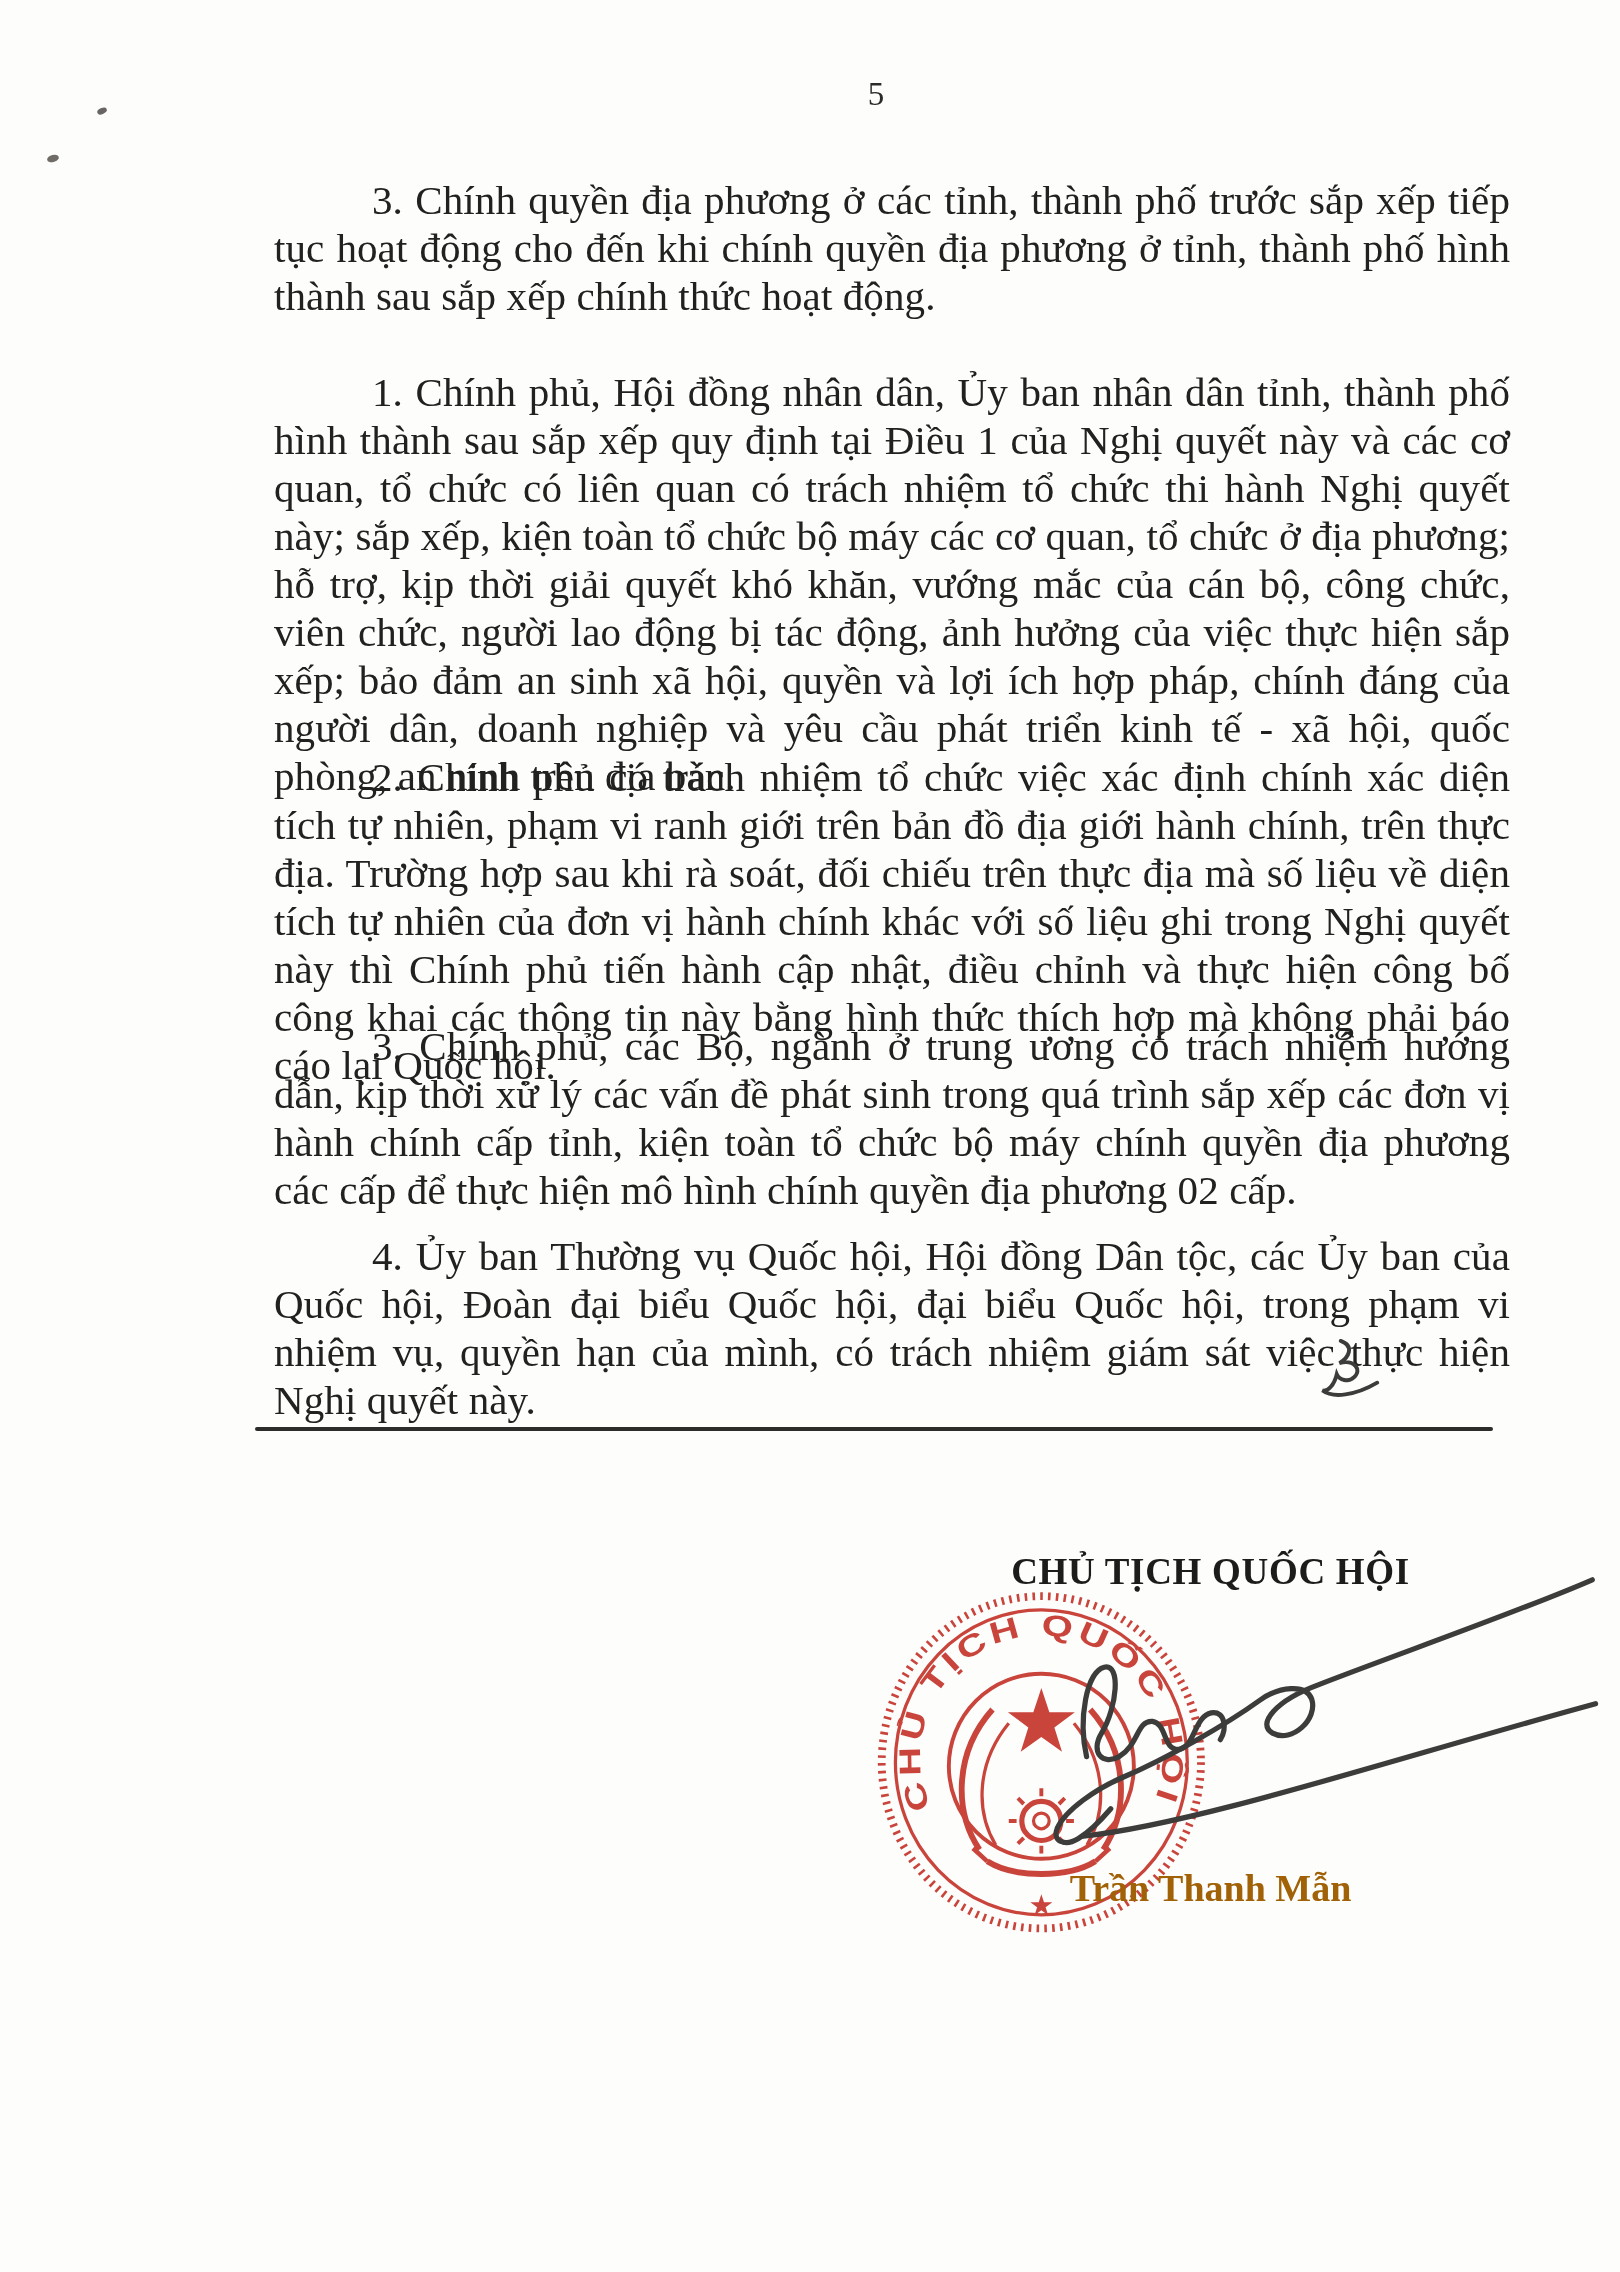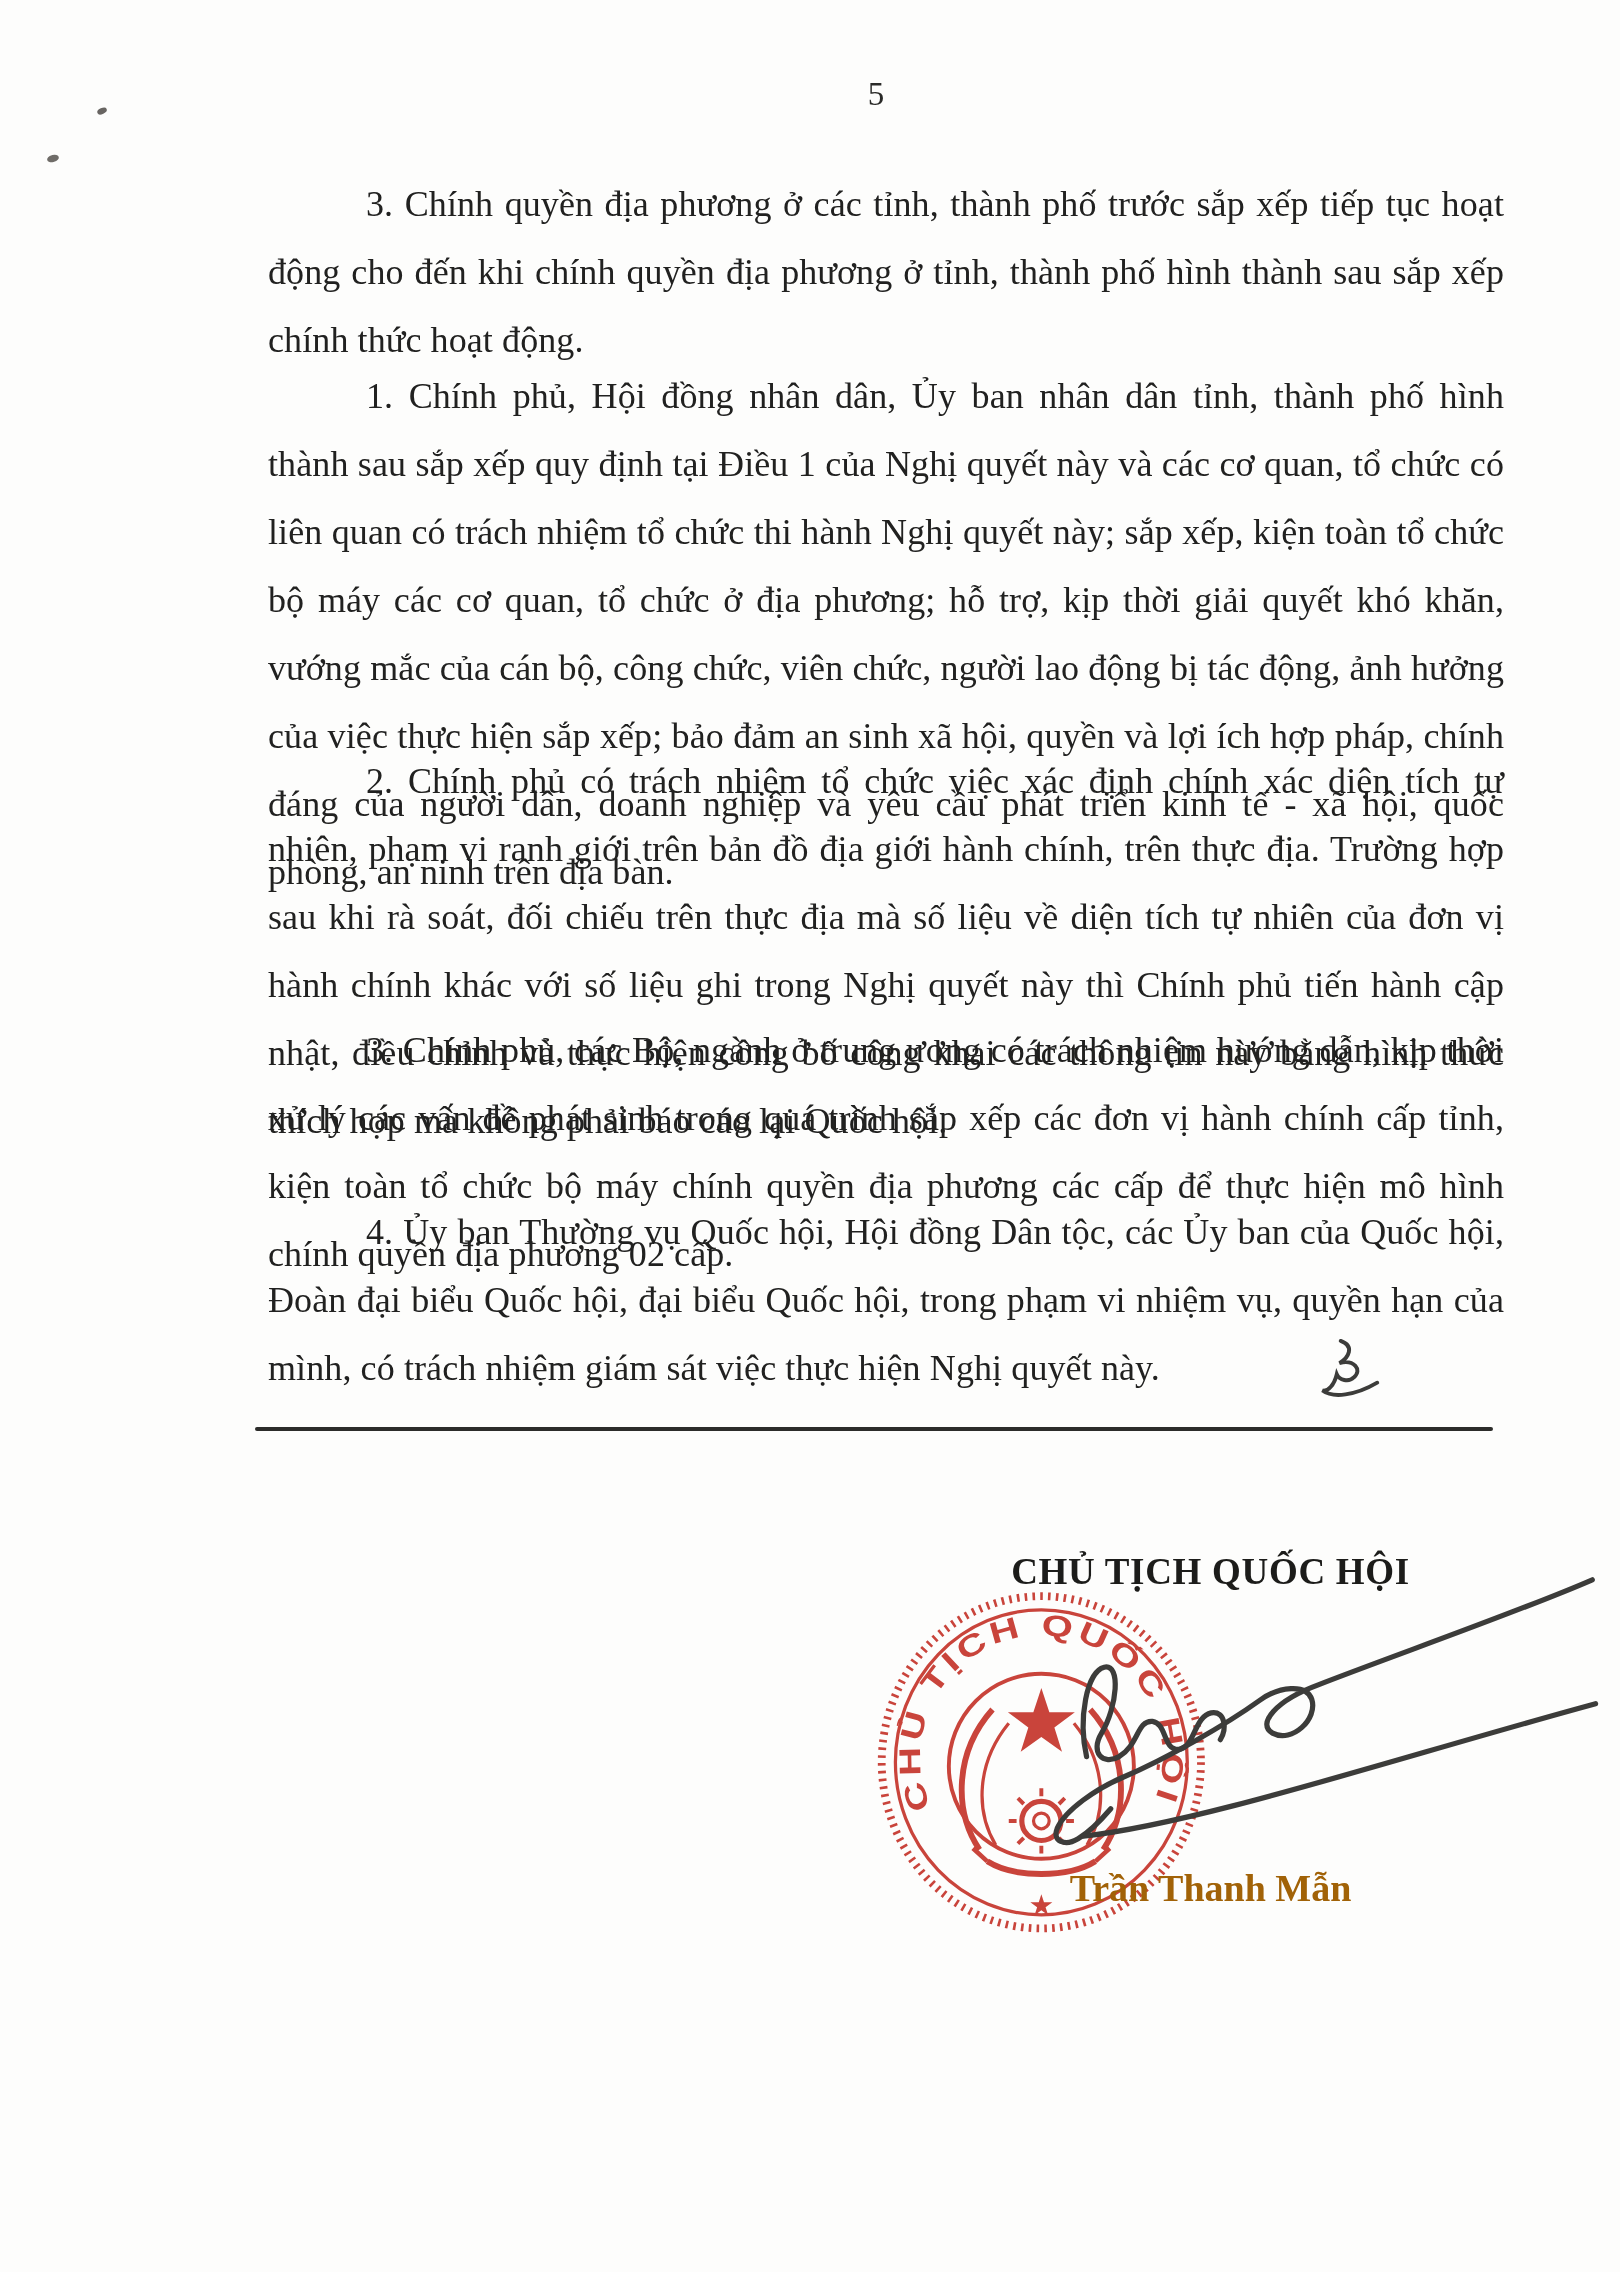--- a/index.html
+++ b/index.html
@@ -14,27 +14,27 @@
   .page{
     position:absolute;inset:0;
     background:#fdfdfc;
   }
   .pageno{
     position:absolute;top:73px;left:258px;width:1236px;
     text-align:center;font-size:33px;line-height:42px;color:#2a2a28;
   }
   .col{position:absolute;left:258px;width:1236px;}
   .para{
-    margin:10px;font-size:36px;line-height:68px;
+    margin:16px;font-size:41px;line-height:48px;
     text-align:justify;text-indent:98px;
     letter-spacing:0.1px;
   }
   .heading{font-weight:bold;}
   .p0{top:160px;} .ph{top:310px;} .p1{top:352px;} .p2{top:737px;}
-  .p3{top:1006px;} .p4{top:1188px;}
+  .p3{top:1006px;} .p4{top:1216px;}
   .rule{
     position:absolute;top:1427px;left:255px;width:1238px;height:3.9px;
     background:#2c2c2a;border-radius:2px;
   }
   .closing{top:1451px;font-style:italic;}
   .sig-zone{position:absolute;left:806px;width:809px;text-align:center;}
   .sig-title{top:1551px;font-weight:bold;font-size:37px;line-height:42px;letter-spacing:0.7px;color:#1c1c1a;}
   .sig-name{top:1867px;font-weight:bold;font-size:38px;line-height:43px;color:#a16207;}
   .seal{position:absolute;left:875px;top:1589px;width:334px;height:344px;opacity:.92;}
   .signature{position:absolute;left:1005px;top:1562px;width:616px;height:307px;}

